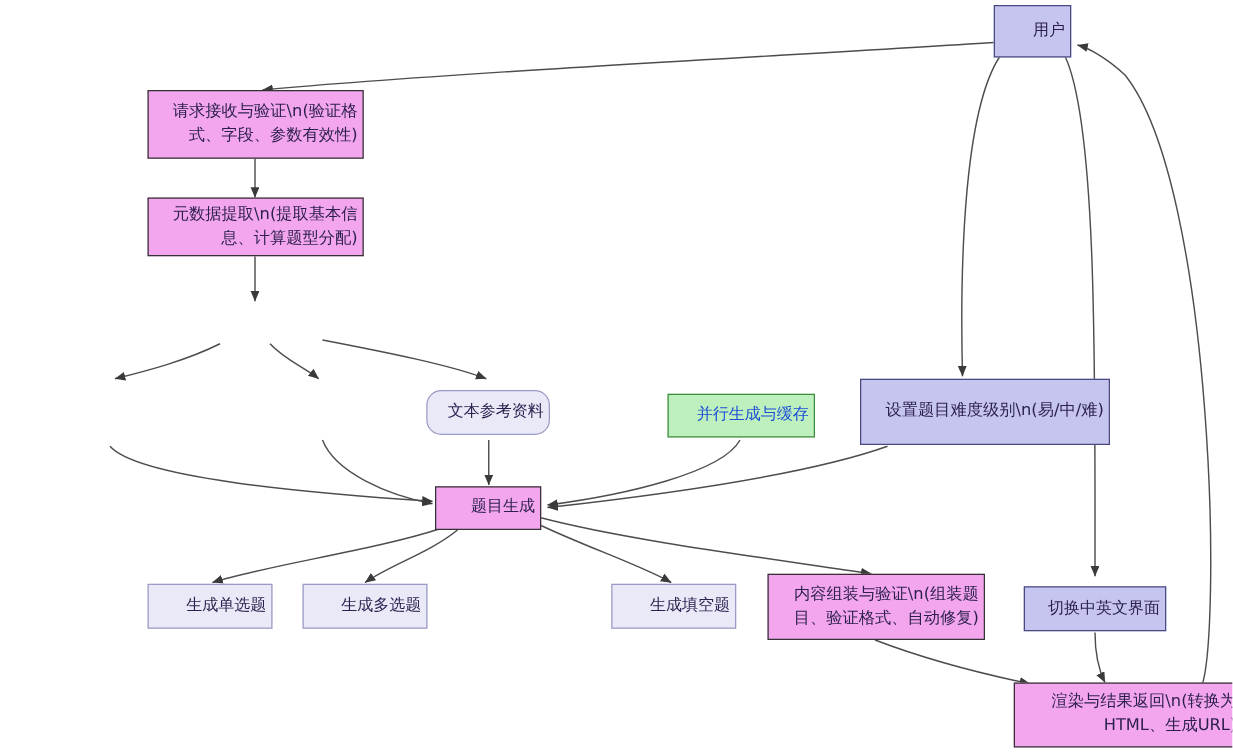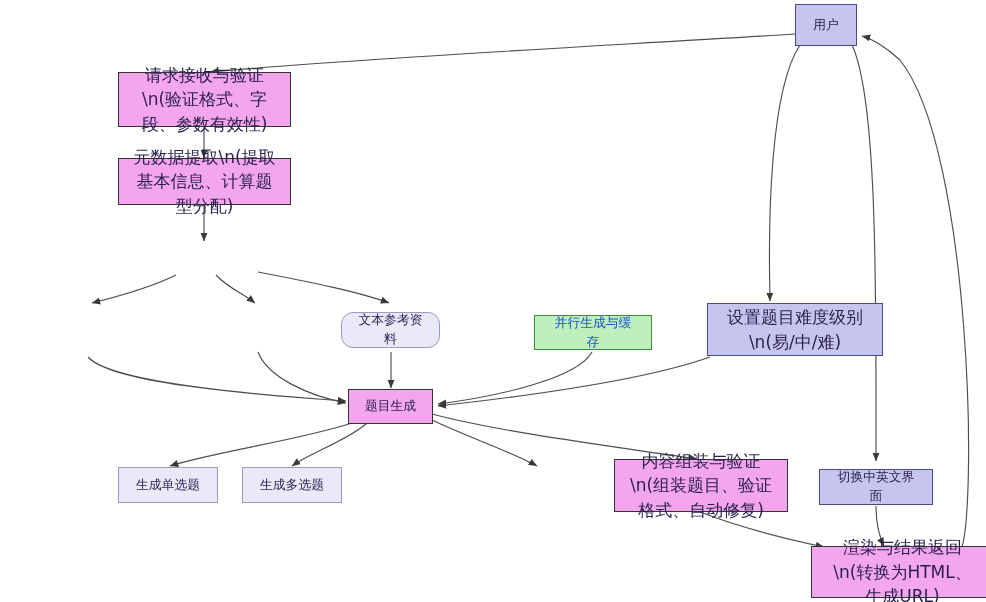--- a/index.html
+++ b/index.html
@@ -1,27 +1,27 @@
 <!DOCTYPE html>
 <html><head>
 <meta charset="utf-8">
 <style>
   html,body{margin:0;padding:0;background:#ffffff;}
   body{font-family:"DejaVu Sans","Liberation Sans",sans-serif;}
   #canvas{position:relative;width:986px;height:602px;background:#ffffff;overflow:hidden;}
   svg#edges{position:absolute;left:0;top:0;width:986px;height:602px;}
   .node{position:absolute;box-sizing:border-box;display:flex;align-items:center;
-        justify-content:center;text-align:center;line-height:1.45;padding:3px 14px;}
+        justify-content:center;text-align:right;line-height:1.45;padding:3px 4px;}
   .node span{display:block;width:100%;}
   
   .pink   {background:#f3a5ee;border:1.4px solid #333333;color:#2a1f4d;}
   .lilac  {background:#e9e9f8;border:1.1px solid #9a9ac4;color:#2a1f4d;}
   .blue   {background:#c6c5f0;border:1.2px solid #4a4a82;color:#2a1f4d;}
   .green  {background:#bdf0bd;border:1.2px solid #3f8c3f;color:#1d4ed8;}
-  .fs12{font-size:17px;}
+  .fs12{font-size:13px;}
   .fs13{font-size:12.8px;}
 </style>
 </head>
 <body>
 
 <div id="canvas">
 
   <svg id="edges" viewBox="0 0 986 602" xmlns="http://www.w3.org/2000/svg">
     <defs>
       <marker id="ah" markerWidth="9" markerHeight="9" refX="7.2" refY="3.1" orient="auto" markerUnits="strokeWidth">
@@ -88,36 +88,39 @@
 
 
   <div class="node lilac fs13" style="left:341px;top:312px;width:99px;height:36px;border-radius:12px;">
     <span>文本参考资料</span>
   </div>
 
   <div class="node green fs13" style="left:534px;top:315px;width:118px;height:35px;">
     <span>并行生成与缓存</span>
   </div>
 
-  <div class="node blue fs12" style="left:707px;top:303px;width:176px;height:53px;">
+  <div class="node blue fs12" style="left:688px;top:303px;width:200px;height:53px;">
     <span>设置题目难度级别\n(易/中/难)</span>
   </div>
 
   <div class="node pink fs13" style="left:348px;top:389px;width:85px;height:35px;">
     <span>题目生成</span>
   </div>
 
   <div class="node lilac fs13" style="left:118px;top:467px;width:100px;height:36px;">
     <span>生成单选题</span>
   </div>
 
   <div class="node lilac fs13" style="left:242px;top:467px;width:100px;height:36px;">
     <span>生成多选题</span>
   </div>
 
+  <div class="node lilac fs13" style="left:489px;top:467px;width:100px;height:36px;">
+    <span>生成填空题</span>
+  </div>
 
   <div class="node pink fs12" style="left:614px;top:459px;width:174px;height:53px;">
     <span>内容组装与验证\n(组装题目、验证格式、自动修复)</span>
   </div>
 
   <div class="node blue fs13" style="left:819px;top:469px;width:114px;height:36px;">
     <span>切换中英文界面</span>
   </div>
 
   <div class="node pink fs12" style="left:811px;top:546px;width:183px;height:52px;">

